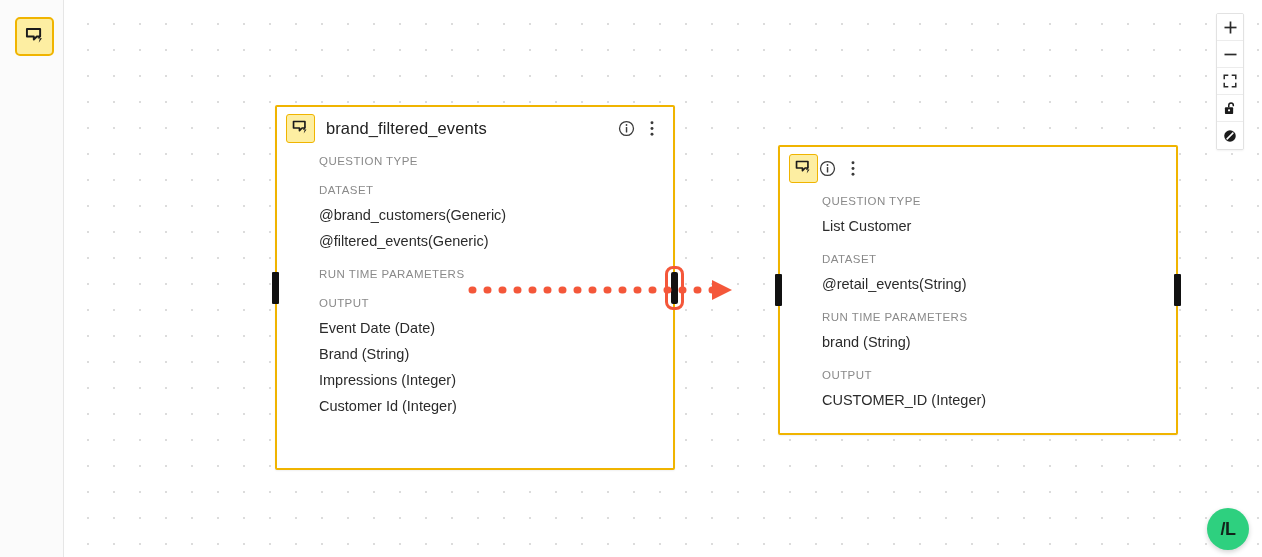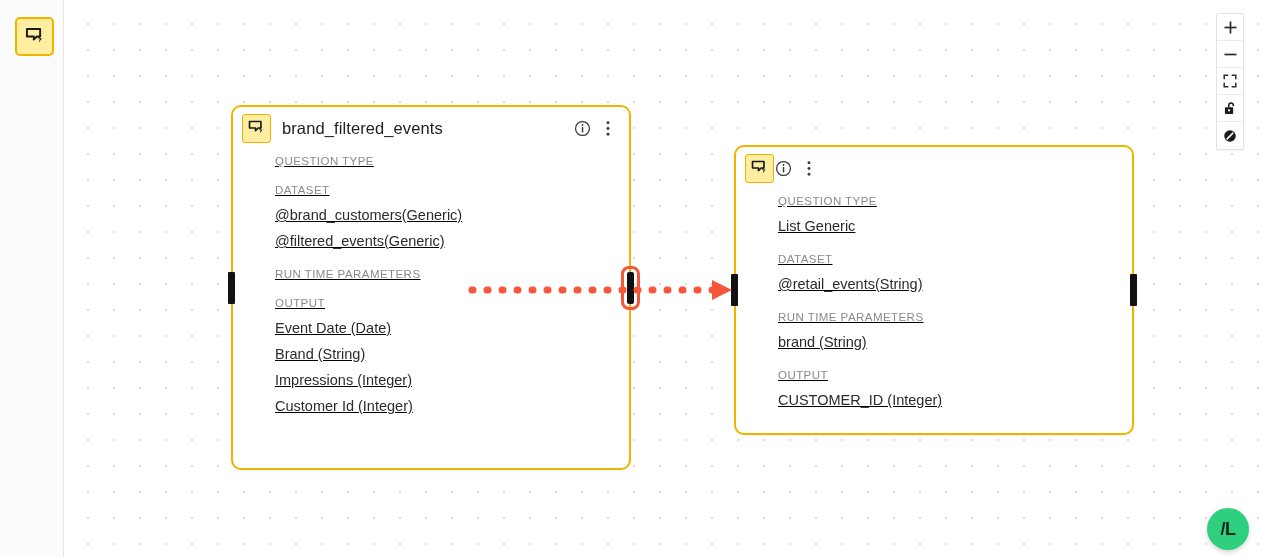--- a/index.html
+++ b/index.html
@@ -55,23 +55,24 @@
     background-size: 26px 26px;
     background-position: 11px 11px;
     overflow: hidden;
   }
 
   
   .node {
     position: absolute;
     background: #ffffff;
     border: 2px solid #f0b400;
-    border-radius: 10px;
+    border-radius: 2px;
     box-shadow: 0 1px 2px rgba(0,0,0,0.06);
     z-index: 10;
+    margin-left: 44px;
   }
   #node-1 { left: 167px; top: 105px; width: 400px; height: 365px; }
   #node-2 { left: 670px; top: 145px; width: 400px; height: 290px; }
 
   .node-header {
     display: flex;
     align-items: center;
     height: 43px;
     padding: 0 12px 0 9px;
   }
@@ -105,21 +106,20 @@
     width: 18px; height: 18px;
     display: flex;
     align-items: center;
     justify-content: center;
     cursor: pointer;
   }
   .icon-btn svg { display: block; }
 
   .node-body {
     padding: 3px 0 10px 42px;
-    text-decoration: underline;
   }
   .field { margin-bottom: 12px; }
   .field:last-child { margin-bottom: 0; }
   .field-label {
     font-size: 11.5px;
     letter-spacing: 0.45px;
     color: #8a8a8a;
     text-transform: uppercase;
     line-height: 17px;
     margin-bottom: 3px;
@@ -306,21 +306,21 @@
               <circle cx="7" cy="9" r="1.55" fill="#3a3a3a"></circle>
               <circle cx="7" cy="15" r="1.55" fill="#3a3a3a"></circle>
             </svg>
           </div>
         </div>
       </div>
 
       <div class="node-body">
         <div class="field">
           <div class="field-label">QUESTION TYPE</div>
-          <div class="field-value">List Generic</div>
+          <div class="field-value">List Customer</div>
         </div>
         <div class="field">
           <div class="field-label">DATASET</div>
           <div class="field-value">@retail_events(String)</div>
         </div>
         <div class="field">
           <div class="field-label">RUN TIME PARAMETERS</div>
           <div class="field-value">brand (String)</div>
         </div>
         <div class="field">

